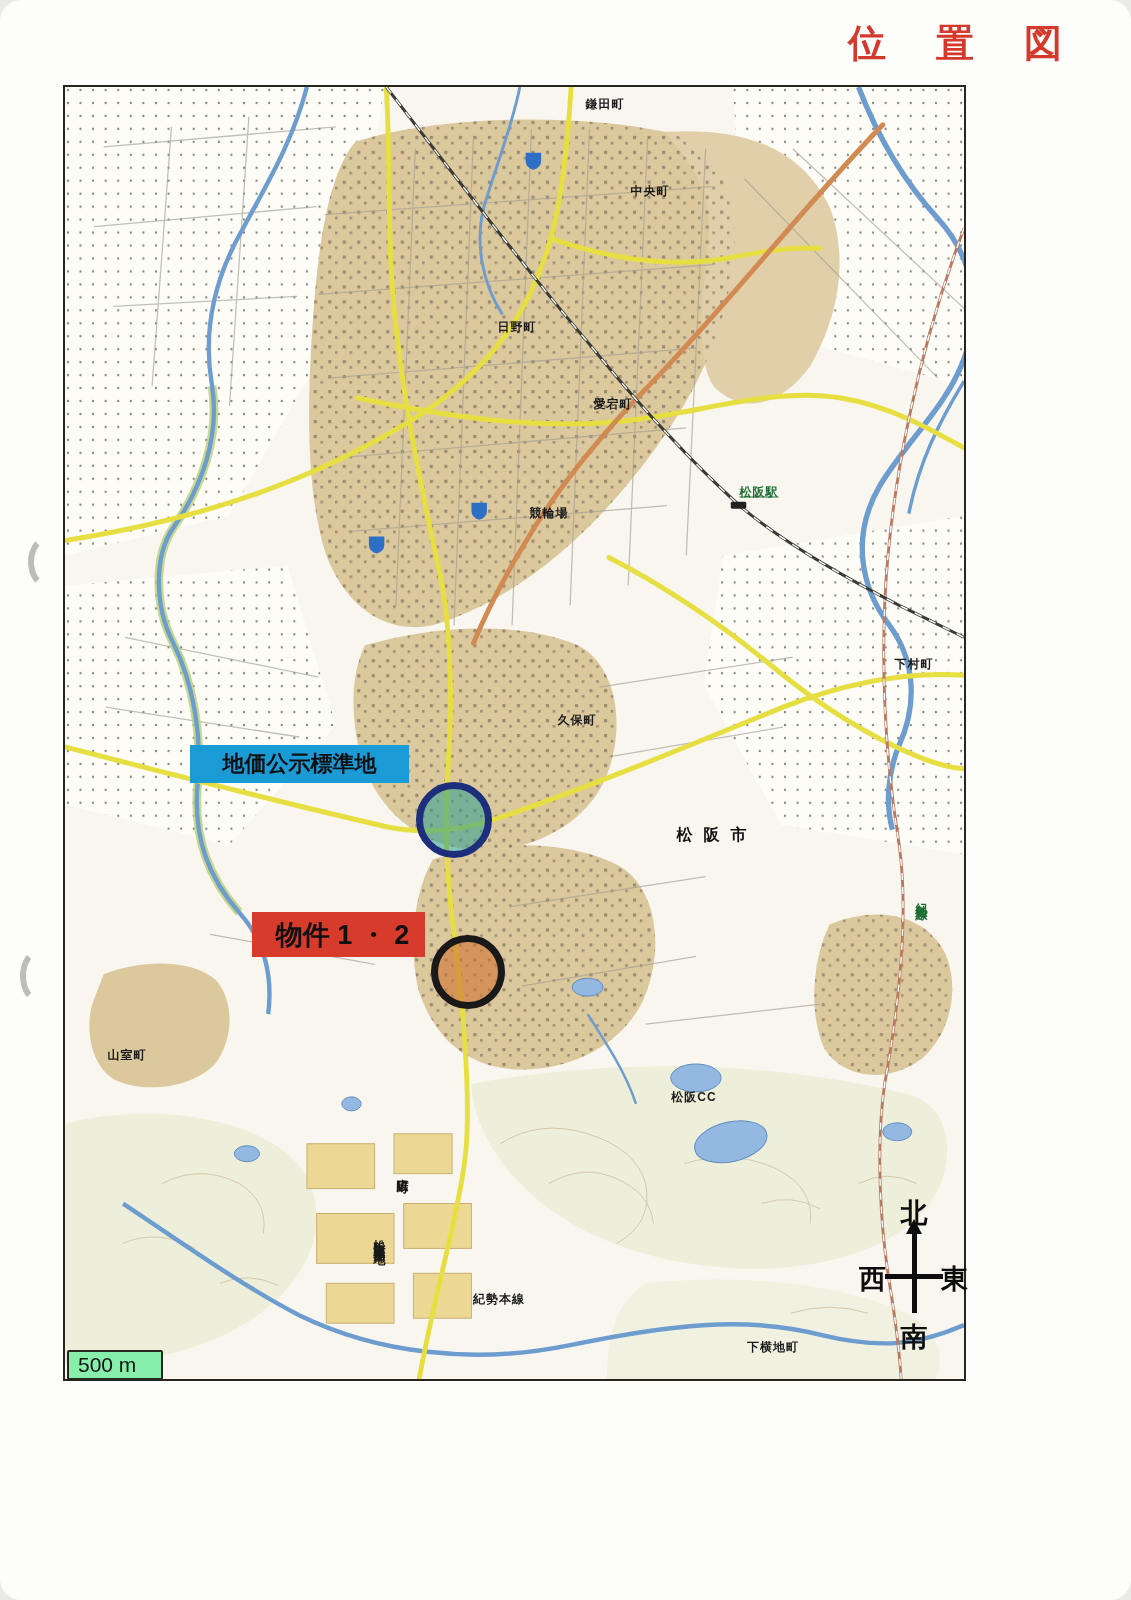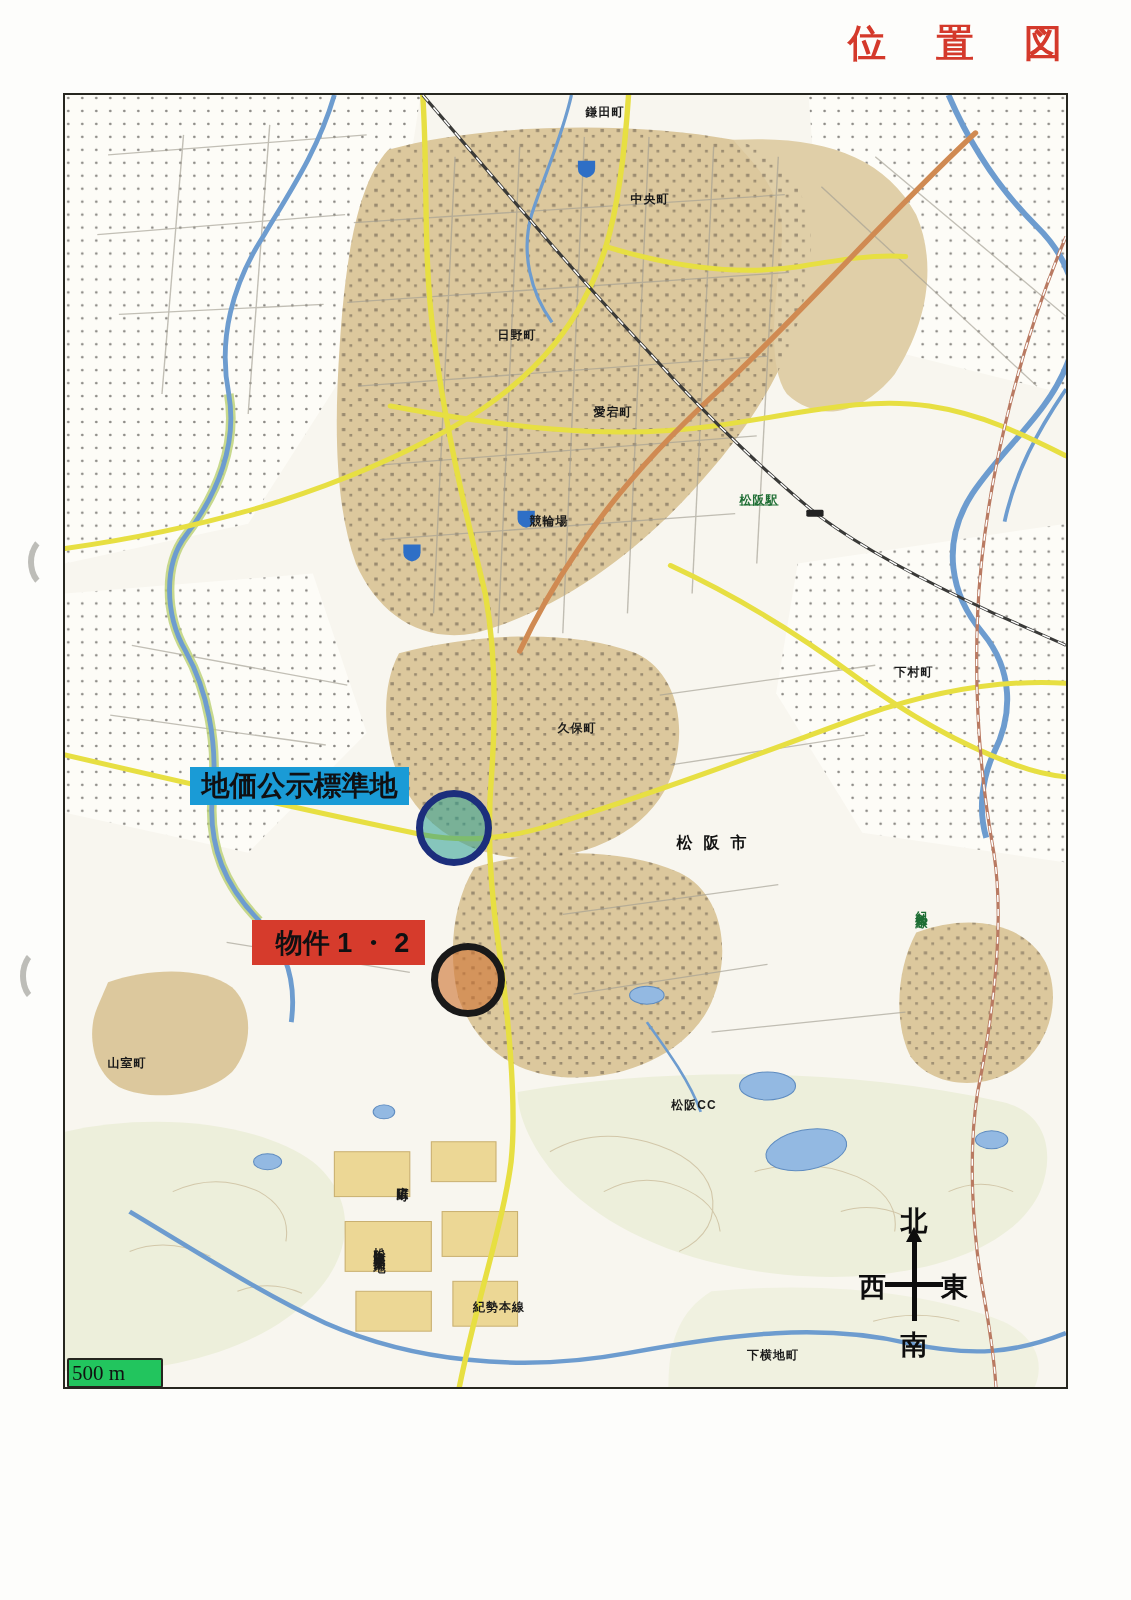--- a/index.html
+++ b/index.html
@@ -1,40 +1,40 @@
 <!DOCTYPE html>
 <html style="--title_red: #d4392b; --label_blue: #1a9bd6; --label_red: #d63b2c; --ring_navy: #1c2e7c; --teal_fill: rgba(40,158,146,0.55); --ring_black: #191919; --orange_fill: rgba(206,116,52,0.62); --paper: #f8f6ef; --map_border: #26261f;"><head>
 <meta charset="utf-8">
 <style>
   html,body{margin:0;padding:0;background:#e9e9e6;}
   .page{position:relative;width:1131px;height:1600px;background:#fdfdfb;overflow:hidden;
-        font-family:"Liberation Sans","DejaVu Sans",sans-serif;}
+        font-family:"Liberation Sans","DejaVu Sans",sans-serif;border-radius:21px;}
   .doc-title{position:absolute;left:848px;top:18px;font-size:38px;font-weight:bold;
         color:var(--title_red);letter-spacing:50px;white-space:nowrap;}
-  .map-frame{position:absolute;left:63px;top:93px;width:1005px;height:1296px;
+  .map-frame{position:absolute;left:63px;top:85px;width:903px;height:1296px;
         border:2.5px solid var(--map_border);background:var(--paper);box-sizing:border-box;}
   .map-frame svg{position:absolute;left:0;top:0;width:100%;height:100%;}
   .place{position:absolute;transform:translate(-50%,-50%);font-size:12px;font-weight:600;
         color:#1a1a1a;white-space:nowrap;letter-spacing:1px;}
   .place.vert{writing-mode:vertical-rl;letter-spacing:2px;}
   .place.green{color:#1e6e34;}
   .city-label{position:absolute;transform:translate(-50%,-50%);font-size:16px;font-weight:600;
         color:#111;letter-spacing:11px;white-space:nowrap;}
   .tag{position:absolute;display:flex;align-items:center;justify-content:center;
         font-weight:bold;color:#101012;white-space:nowrap;box-sizing:border-box;}
-  .tag.blue{left:125px;top:658px;width:219px;height:38px;background:var(--label_blue);font-size:28px;margin-top:14px;}
+  .tag.blue{left:125px;top:658px;width:219px;height:38px;background:var(--label_blue);font-size:22px;}
   .tag.red{left:187px;top:825px;width:173px;height:45px;background:var(--label_red);font-size:27px;padding-left:8px;}
   .marker{position:absolute;border-radius:50%;box-sizing:border-box;}
   .marker.site{left:351px;top:695px;width:76px;height:76px;border:7px solid var(--ring_navy);
         background:var(--teal_fill);}
   .marker.property{left:366px;top:848px;width:74px;height:74px;border:7px solid var(--ring_black);
         background:var(--orange_fill);}
-  .scalebar{position:absolute;left:2px;top:1263px;width:96px;height:30px;background:#22c55e;
+  .scalebar{position:absolute;left:2px;top:1263px;width:96px;height:30px;background:#86efac;
         border:2.5px solid #26261f;border-radius:2px;box-sizing:border-box;
-        font-size:21px;color:#111;display:flex;align-items:center;padding-left:3px;font-family:Liberation Serif, serif;}
+        font-size:21px;color:#111;display:flex;align-items:center;padding-left:9px;}
   .compass{position:absolute;left:776px;top:1108px;width:146px;height:162px;}
   .compass .dir{position:absolute;font-size:27px;font-weight:bold;color:#0d0d0d;}
   .compass .n{left:50%;transform:translateX(-50%);top:0;}
   .compass .s{left:50%;transform:translateX(-50%);top:124px;}
   .compass .w{left:18px;top:66px;}
   .compass .e{left:100px;top:66px;}
   .compass .vline{position:absolute;left:calc(50% - 2.5px);top:36px;width:5px;height:82px;background:#0d0d0d;}
   .compass .hline{position:absolute;left:44px;top:79px;width:58px;height:5px;background:#0d0d0d;}
   .compass .arrow{position:absolute;left:calc(50% - 8px);top:24px;width:0;height:0;
         border-left:8px solid transparent;border-right:8px solid transparent;

